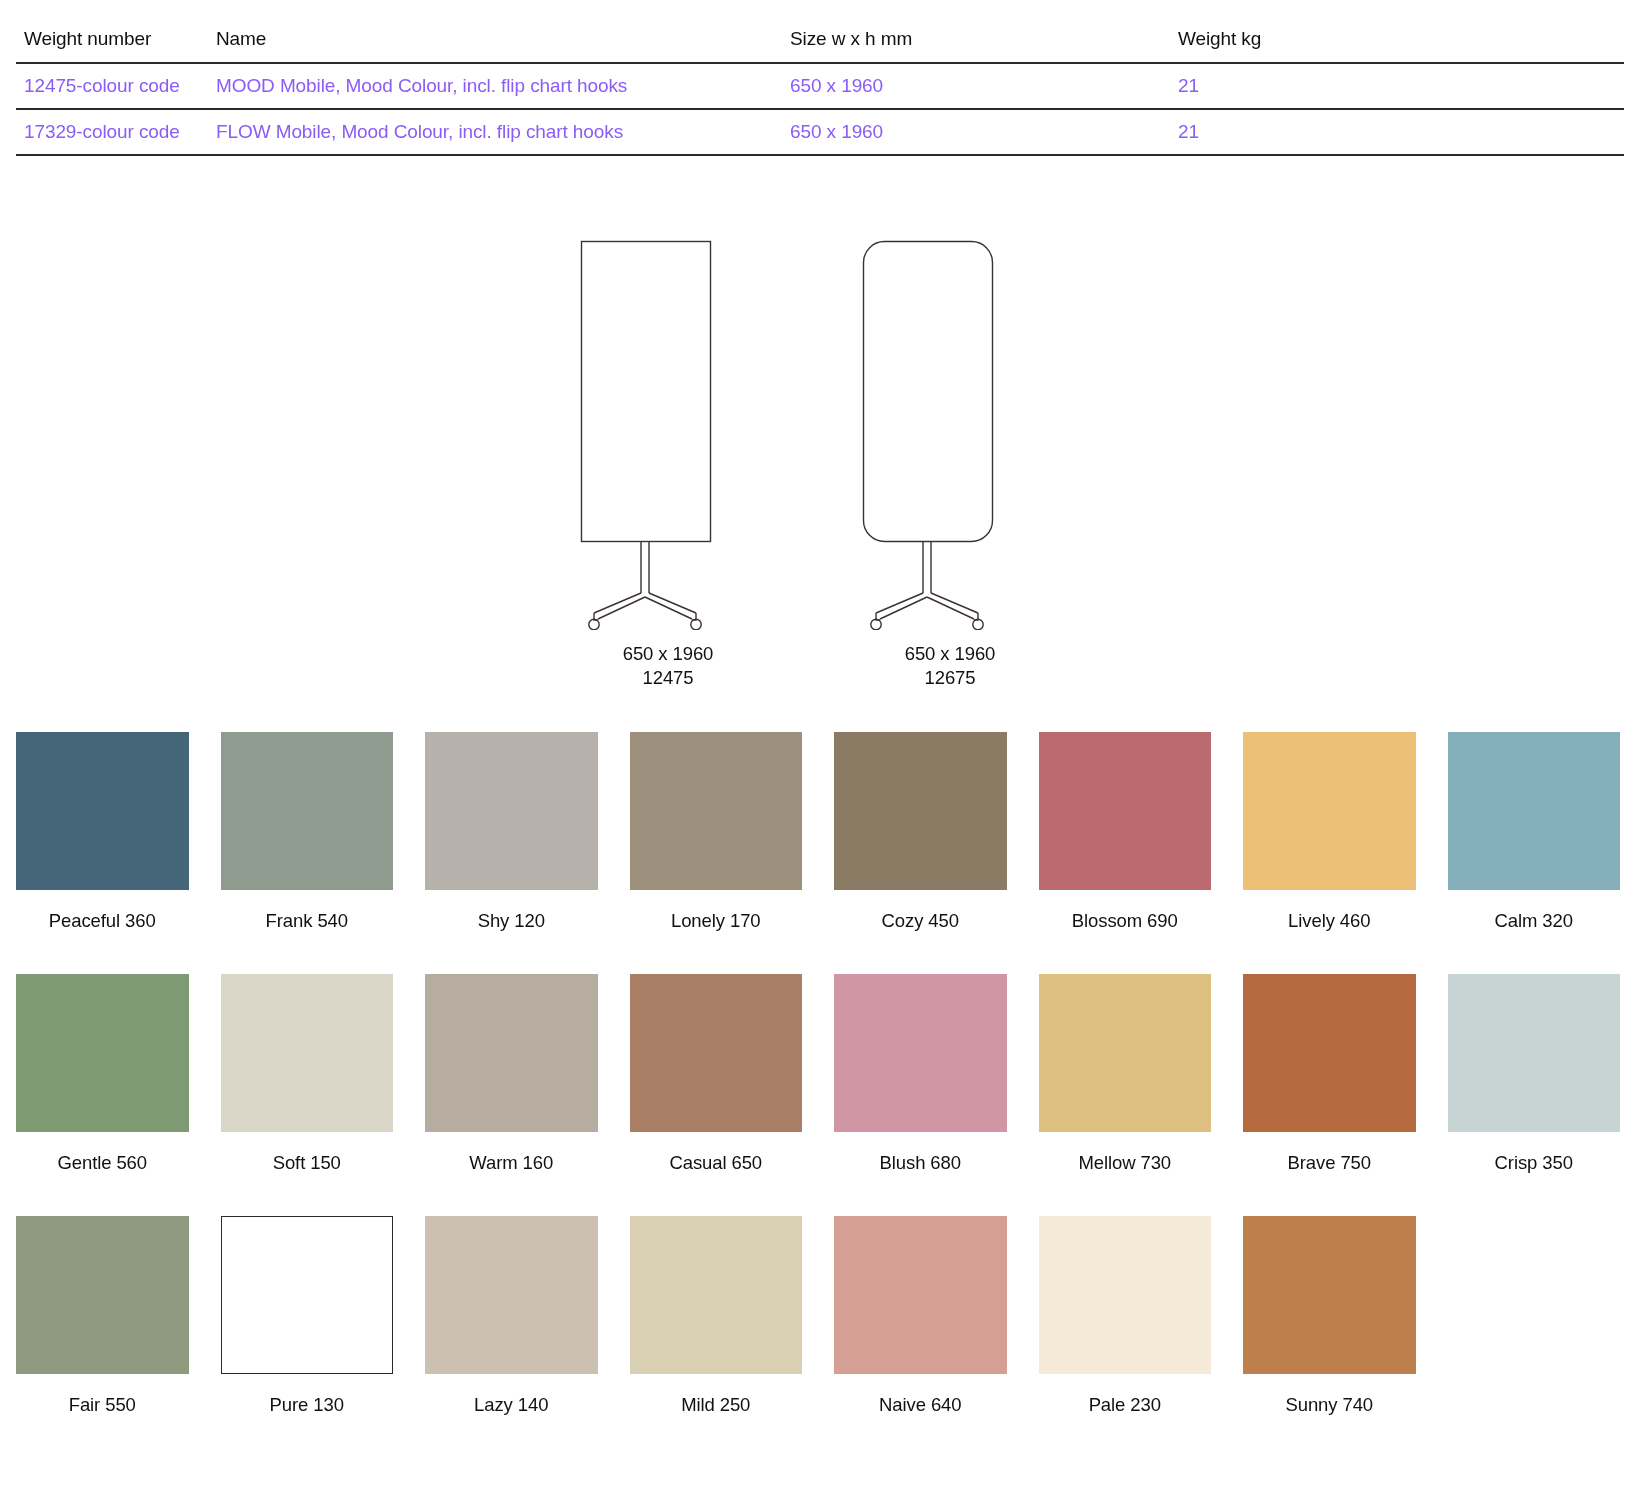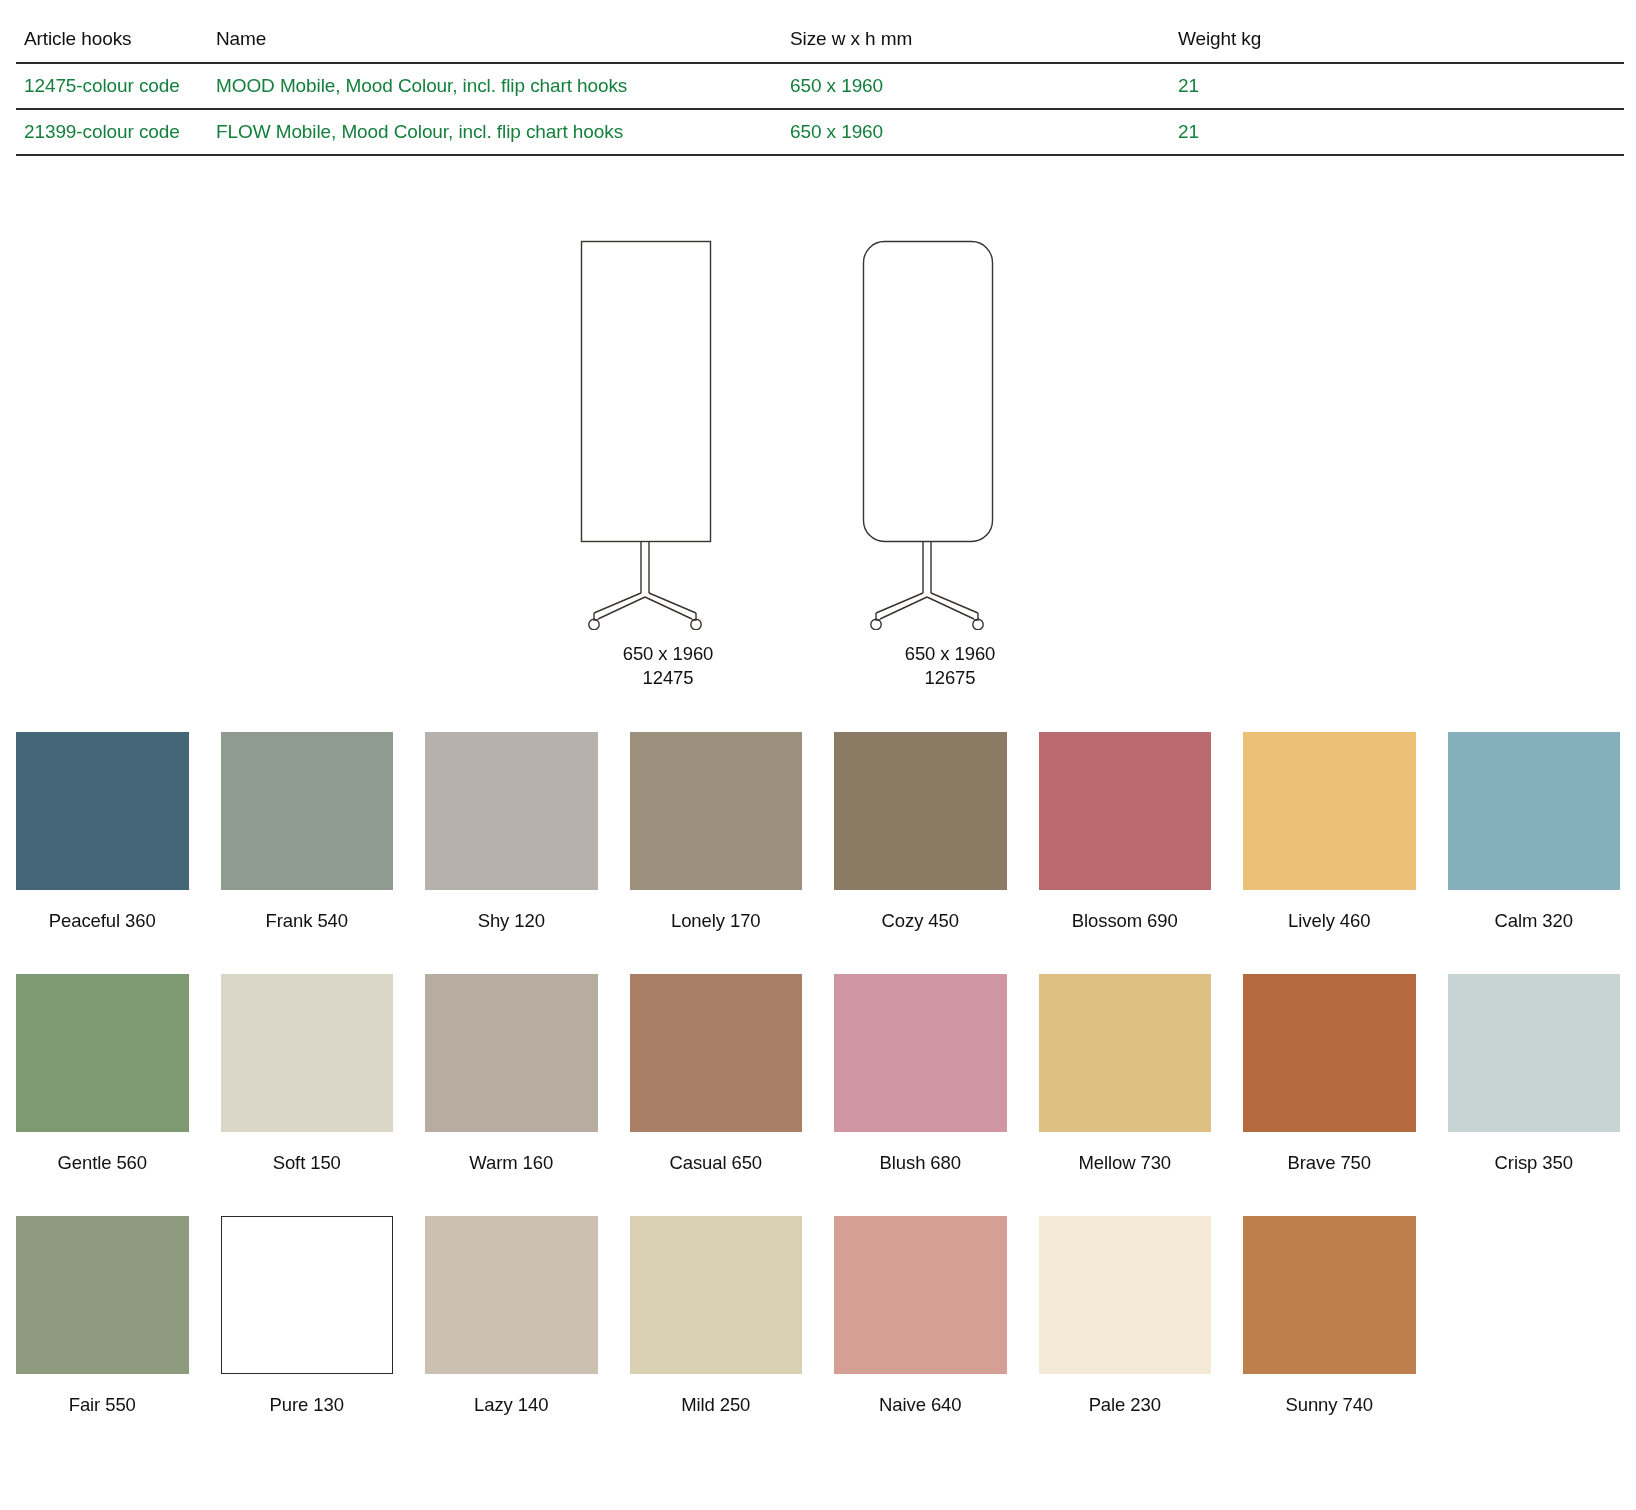--- a/index.html
+++ b/index.html
@@ -37,21 +37,21 @@
     letter-spacing: -0.1px;
     padding: 28px 0 12px 0;
     vertical-align: bottom;
     color: #111;
   }
   .spec-table td {
     font-size: 19px;
     letter-spacing: -0.1px;
     padding: 11px 0 11px 0;
     vertical-align: middle;
-    color: #15803d;
+    color: #8b5cf6;
     height: 35px;
   }
   .spec-table tr.head-row th { border-bottom: 2.5px solid #2b2b2b; }
   .spec-table tr.data-row td { border-bottom: 2.5px solid #2b2b2b; }
   .spec-table td.col-article,
   .spec-table th.col-article { padding-left: 8px; }
   .spec-table td.col-name,
   .spec-table th.col-name { padding-left: 4px; }
 
   
@@ -109,35 +109,35 @@
 
 <table class="spec-table">
   <colgroup>
     <col class="c-article">
       <col class="c-name">
       <col class="c-size">
       <col class="c-weight">
   </colgroup>
   <thead>
     <tr class="head-row">
-      <th class="col-article">Article hooks</th>
+      <th class="col-article">Weight number</th>
       <th class="col-name">Name</th>
       <th>Size w x h mm</th>
       <th>Weight kg</th>
     </tr>
   </thead>
   <tbody>
     <tr class="data-row">
       <td class="col-article">12475-colour code</td>
       <td class="col-name">MOOD Mobile, Mood Colour, incl. flip chart hooks</td>
       <td>650 x 1960</td>
       <td>21</td>
     </tr>
     <tr class="data-row">
-      <td class="col-article">21399-colour code</td>
+      <td class="col-article">17329-colour code</td>
       <td class="col-name">FLOW Mobile, Mood Colour, incl. flip chart hooks</td>
       <td>650 x 1960</td>
       <td>21</td>
     </tr>
   </tbody>
 </table>
 
 <div class="drawings">
 
   <figure class="drawing-figure fig-mood">

